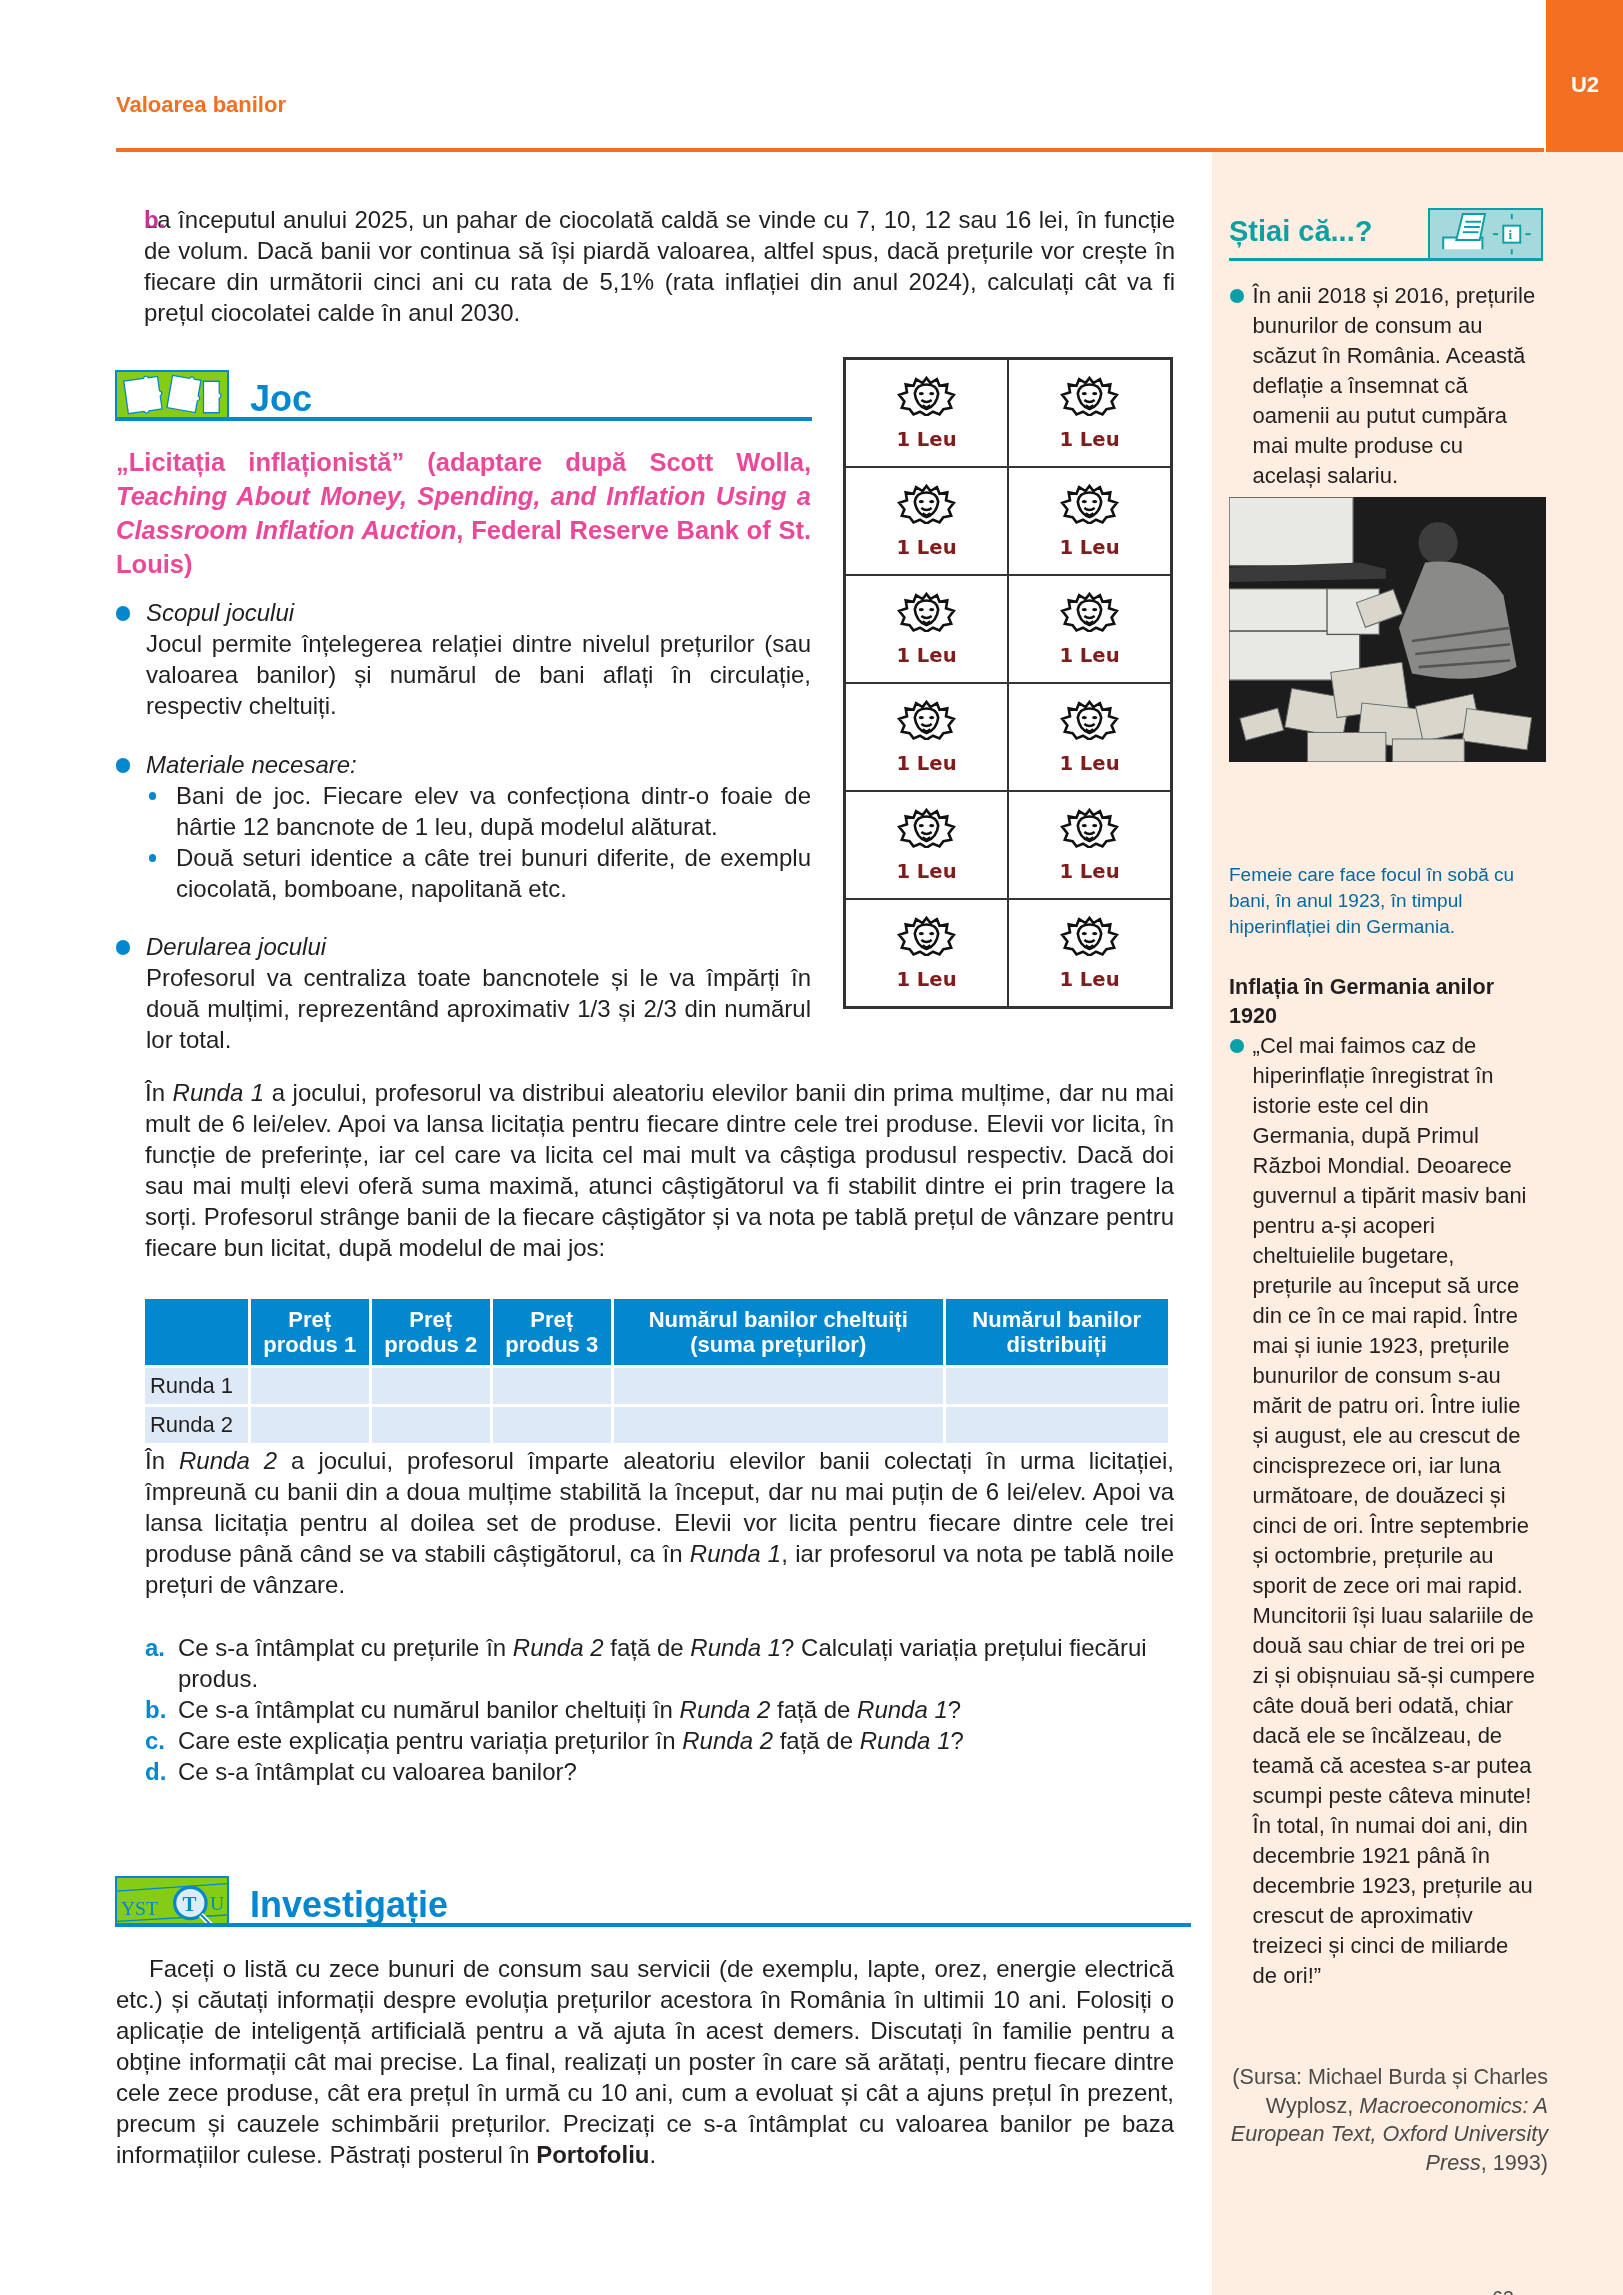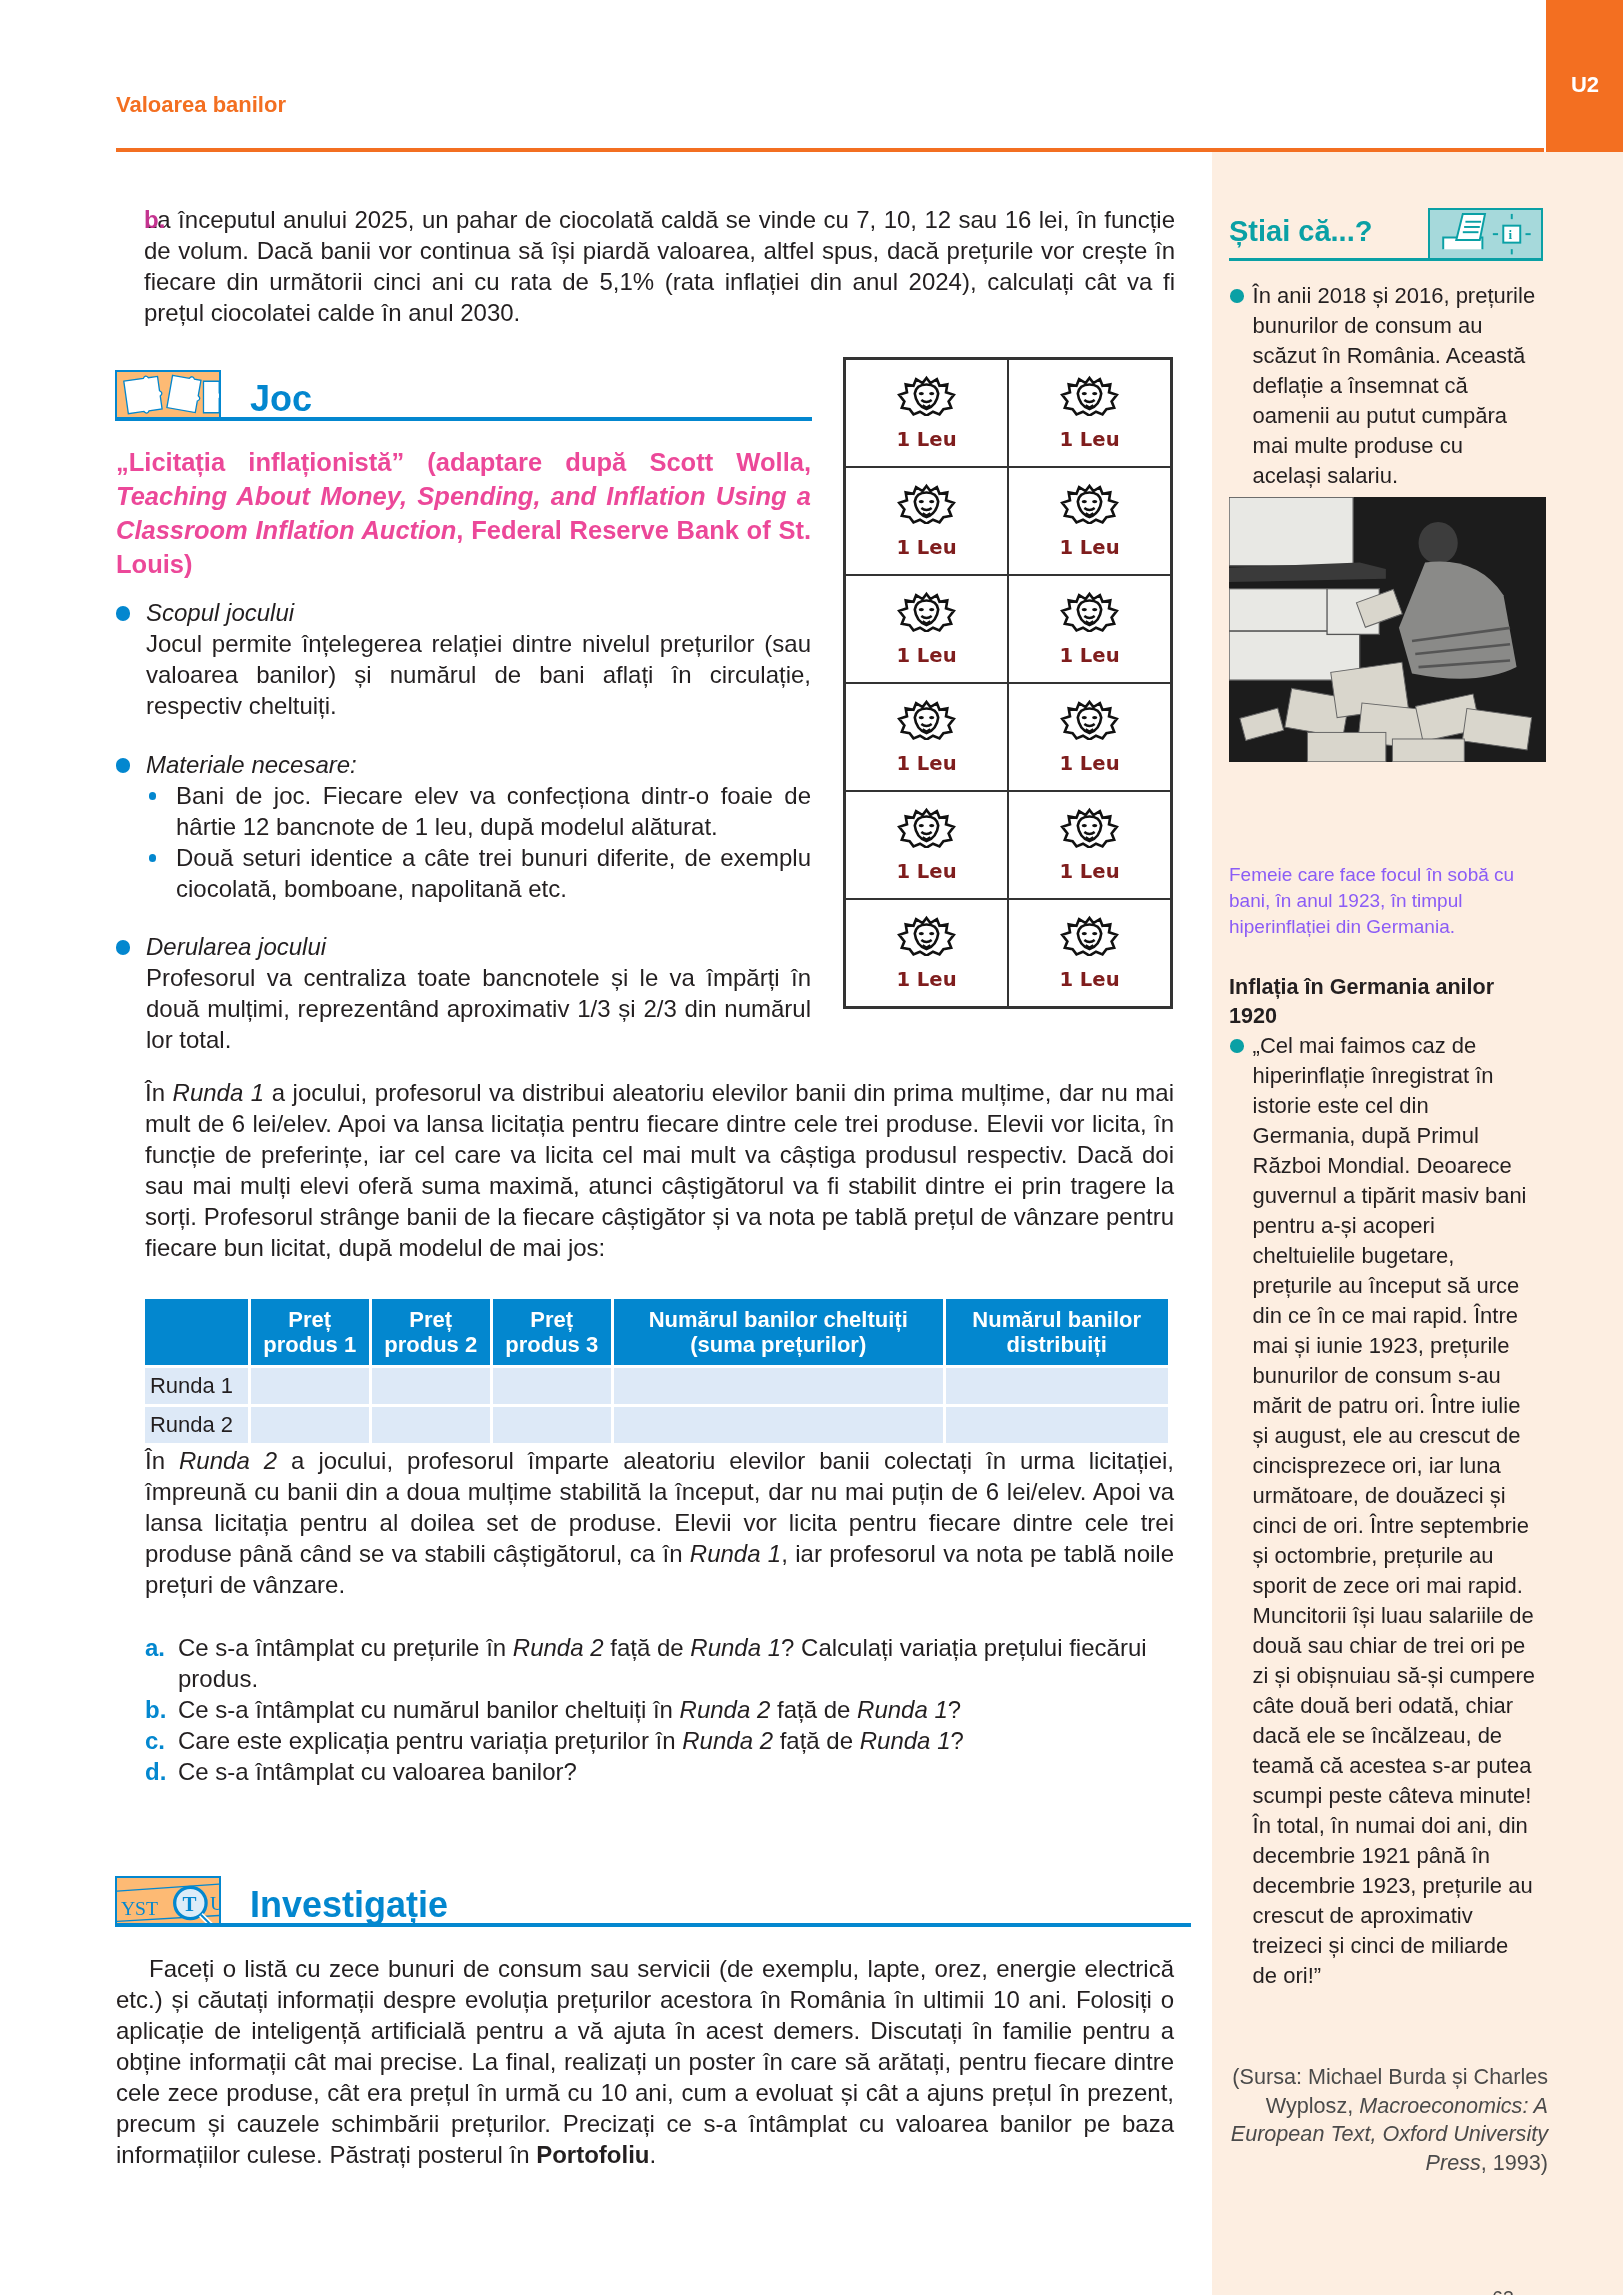--- a/index.html
+++ b/index.html
@@ -18,21 +18,21 @@
     .just { text-align:justify; }
     .label-pink { color:#c4338f; font-weight:bold; }
     .label-blue { color:#0387cf; font-weight:bold; }
 
     #exercise-b { left:144px; top:204px; width:1031px; }
     #exercise-b .lbl { position:absolute; left:0; top:0; }
     #exercise-b .txt { }
 
     
     .sec-head { height:52px; }
-    .sec-icon { position:absolute; left:0; top:0; width:106px; height:50px; background:#fdba74;
+    .sec-icon { position:absolute; left:0; top:0; width:114px; height:50px; background:#84cc16;
       border:2px solid #0387cf; box-sizing:border-box; overflow:hidden; }
     .sec-title { position:absolute; left:135px; top:7.9px; font-size:36px; font-weight:bold; color:#0387cf; }
     .sec-rule { position:absolute; left:0; top:47px; height:3.9px; background:#0387cf; }
 
     #joc-head { left:115px; top:370px; width:697px; }
     #joc-head .sec-rule { width:697px; }
     #inv-head { left:115px; top:1876px; width:1076px; }
     #inv-head .sec-rule { width:1076px; }
 
     #game-title { left:116px; top:445px; width:695px; font-size:25.5px; line-height:34px; font-weight:bold; color:#ec4899; text-align:justify; }
@@ -74,21 +74,21 @@
     #stiai-title { position:absolute; left:0; top:6.5px; font-size:29px; font-weight:bold; color:#0aa0a5; }
     #stiai-rule { position:absolute; left:0; top:50px; width:314px; height:3.3px; background:#0aa0a5; }
     #stiai-icon { position:absolute; left:199px; top:0; width:115px; height:52px; background:#a6d9db; border:2.6px solid #0aa0a5; box-sizing:border-box; }
 
     .side-text { font-size:22px; line-height:30px; color:#231f20; }
     .side-item { position:relative; padding-left:23.6px; }
     .tdot { position:absolute; left:1.3px; top:7.9px; width:13.7px; height:13.7px; border-radius:50%; background:#0aa0a5; }
 
     #stiai-fact { left:1229px; top:281px; width:308px; }
     #photo { left:1229px; top:497px; width:317px; height:265px; background:#222; overflow:hidden; }
-    #photo-caption { left:1229px; top:862px; width:308px; font-size:19px; line-height:26px; color:#8b5cf6; }
+    #photo-caption { left:1229px; top:862px; width:308px; font-size:19px; line-height:26px; color:#0369a1; }
     #infl-title { left:1229px; top:972px; width:308px; font-size:21.6px; font-weight:bold; line-height:29.4px; }
     #infl-quote { left:1229px; top:1031px; width:308px; }
     #infl-source { left:1229px; top:2063px; width:319px; text-align:right; font-size:21.6px; line-height:28.5px; color:#4a4a4a; }
     #page-num { left:1492px; top:2287px; font-size:19.6px; color:#4a4a4a; }
   </style>
 </head>
 <body>
 
 <div class="abs" id="header-title">Valoarea banilor</div>
 <div class="abs" id="header-rule"></div>

